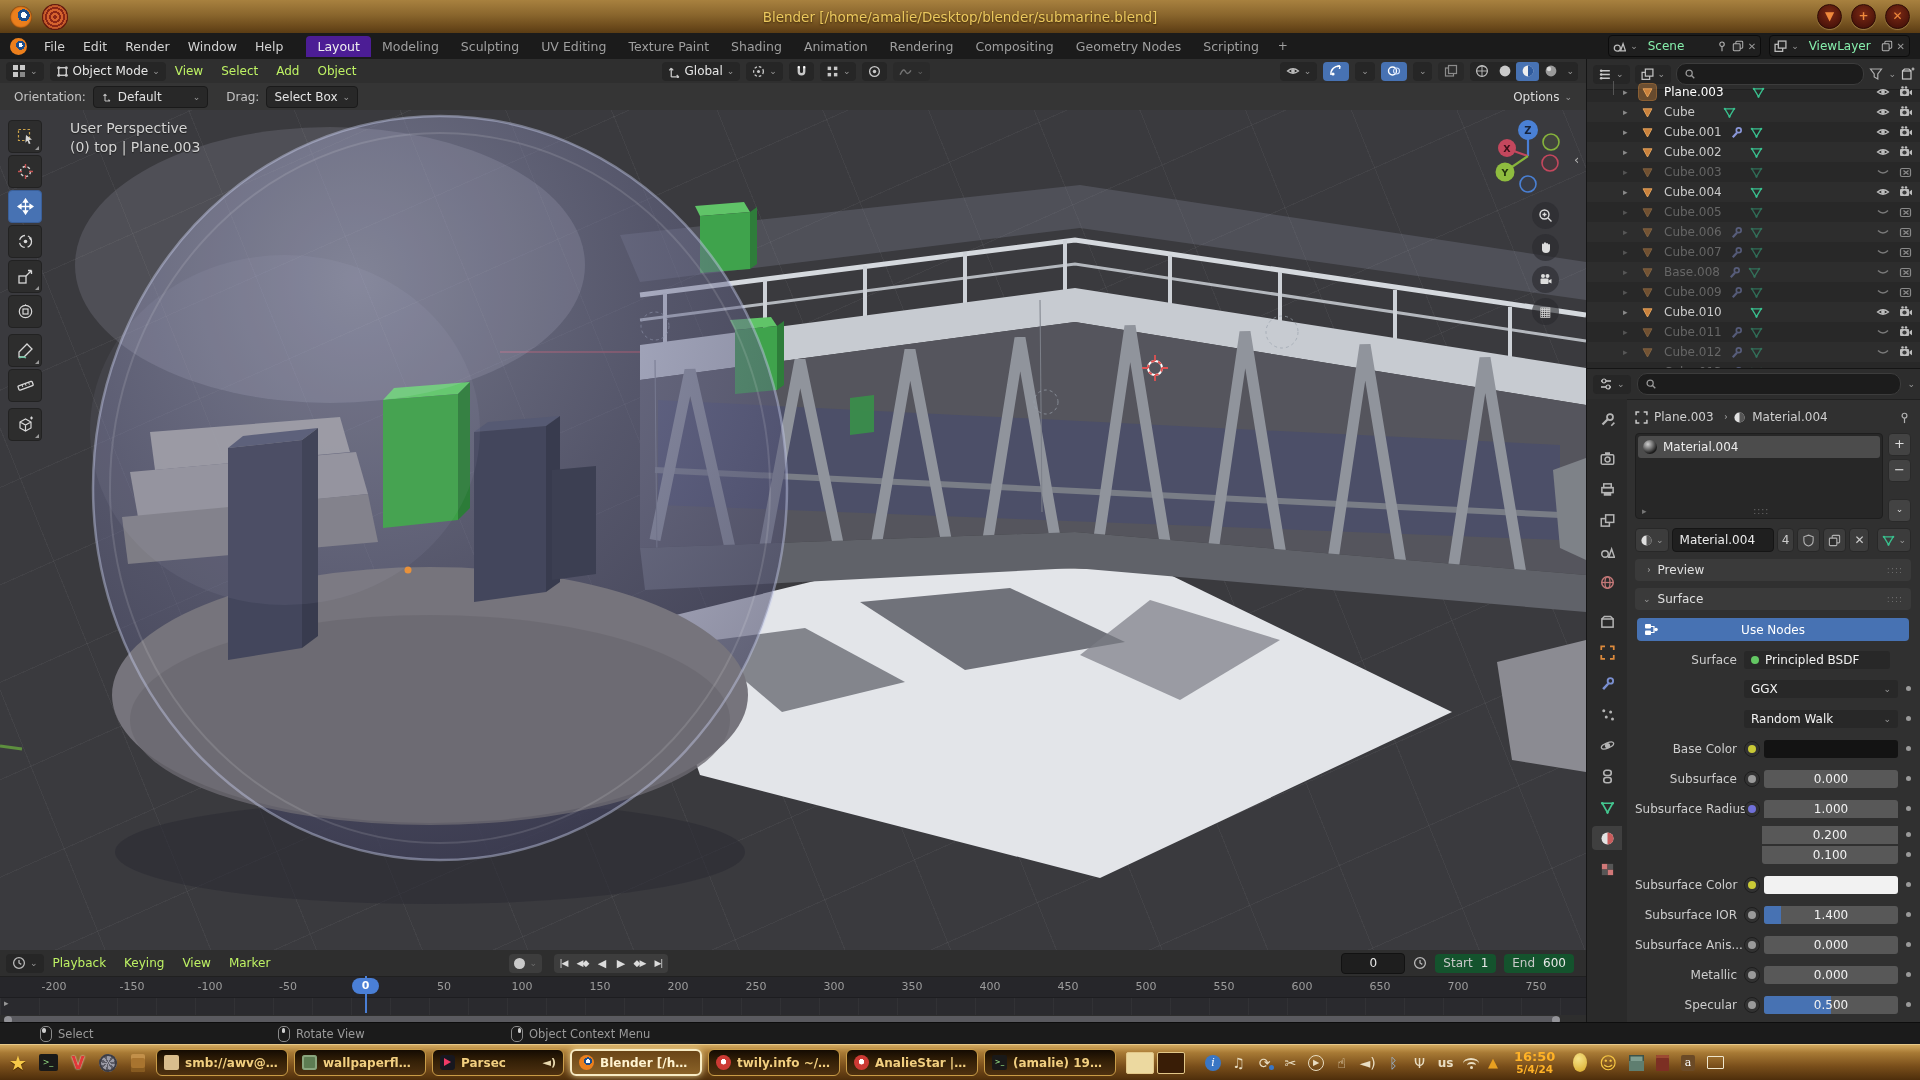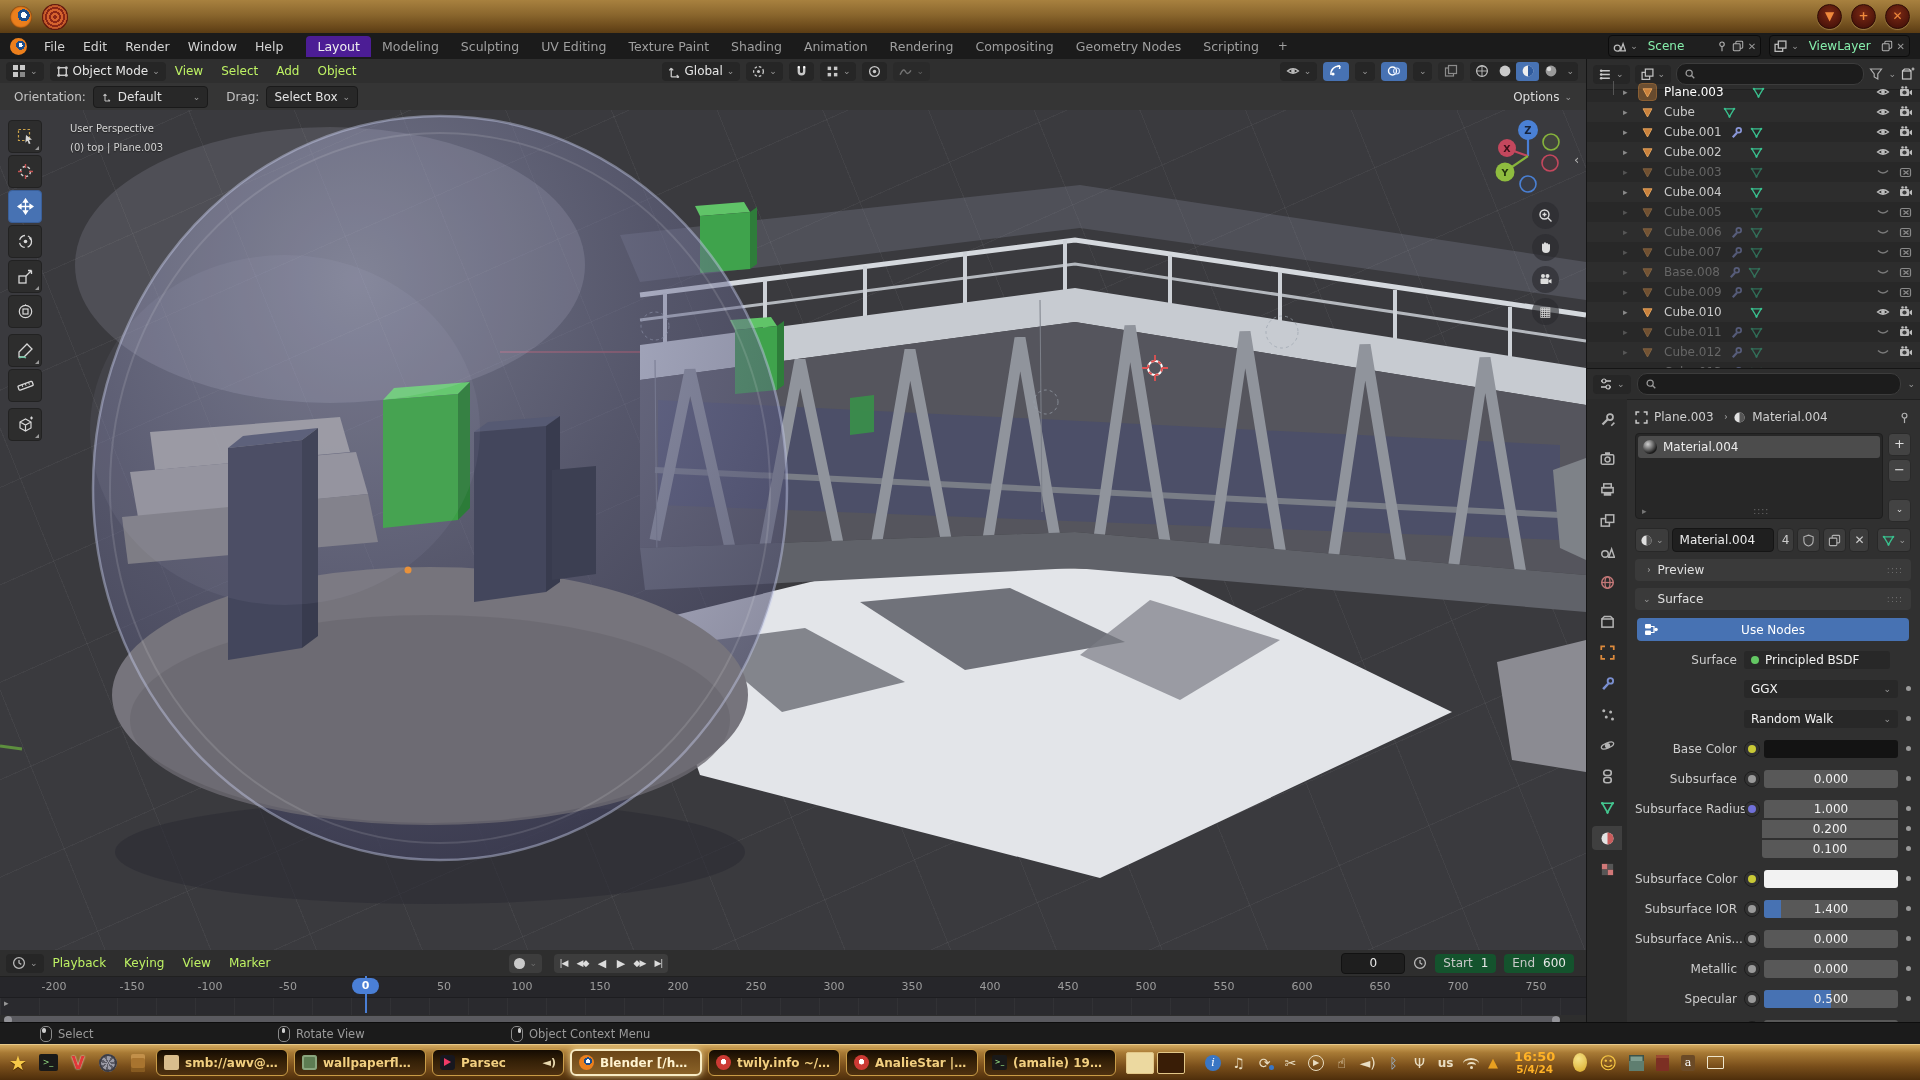--- a/index.html
+++ b/index.html
@@ -46,21 +46,21 @@
   #tool-settings{position:absolute;left:0;top:83px;width:1586px;height:27px;background:#353535;border-bottom:1px solid #1d1d1d;display:flex;align-items:center}
   .ts-label{color:#c3c3c3;margin-left:14px}
   .ts-field{display:flex;align-items:center;gap:5px;background:#282828;border:1px solid #1a1a1a;border-radius:4px;height:20px;padding:0 7px;margin-left:7px;color:#e2e2e2}
 
   
   #viewport{position:absolute;left:0;top:110px;width:1586px;height:840px;overflow:hidden;
     background:
      repeating-linear-gradient(68deg,transparent 0 97px,rgba(255,255,255,.045) 97px 98px),
      repeating-linear-gradient(-24deg,transparent 0 88px,rgba(255,255,255,.045) 88px 89px),
      #3a3a3e;}
-  #vp-text{position:absolute;left:70px;top:9px;color:#d4d4d4;font-size:10px;line-height:19px;text-shadow:0 1px 1px #222}
+  #vp-text{position:absolute;left:70px;top:9px;color:#d4d4d4;font-size:14px;line-height:19px;text-shadow:0 1px 1px #222}
   
   #vp-tools{position:absolute;left:8px;top:10px;display:flex;flex-direction:column;gap:2px}
   .tool{width:32px;height:31px;background:#2d2d2d;border:1px solid #222;border-radius:4px;display:flex;align-items:center;justify-content:center;position:relative}
   .tool.on{background:#4772b3;border-color:#3a5f99}
   .tool.fly::after{content:"";position:absolute;right:2px;bottom:2px;border-left:4px solid transparent;border-bottom:4px solid #9a9a9a}
   .tool svg{width:17px;height:17px}
   
   #gizmo{position:absolute;left:1488px;top:6px;width:80px;height:84px}
   #navbtns{position:absolute;left:1532px;top:92px;display:flex;flex-direction:column;gap:5px}
   .navb{width:27px;height:27px;border-radius:50%;background:rgba(42,42,46,.62);display:flex;align-items:center;justify-content:center;color:#d8d8d8;font-size:13px}
@@ -265,20 +265,21 @@
         <path d="M7 1.5 A5.5 5.5 0 0 1 7 12.5 Z" fill="#555"></path>
       </symbol>
   </defs>
 </svg>
 
 <div id="screen">
 
   <div id="titlebar">
     <span class="tb-ico blender"></span>
     <span class="tb-ico spiral"></span>
+    <div class="tb-title">Blender [/home/amalie/Desktop/blender/submarine.blend]</div>
     <div class="tb-btns">
       <span class="wbtn">▼</span>
       <span class="wbtn">+</span>
       <span class="wbtn">✕</span>
     </div>
   </div>
 
   <div id="topbar">
     <span class="blogo"></span>
     <div style="display:flex">
@@ -1546,21 +1547,21 @@
       </div>
 
       <div class="prow">
         <span class="plabel">Subsurface Radius</span>
         <span class="socket" style="--c:#7070d8"></span>
         <span class="pfield" style="border-radius:3px 3px 0 0">
             <span class="tx">1.000</span>
           </span>
         <span class="kdot"></span>
       </div>
-      <div class="prow" style="margin-top:1px">
+      <div class="prow" style="margin-top:7px">
         <span class="plabel"></span>
           <span style="width:18px;flex:0 0 auto"></span>
         <span class="pfield" style="border-radius:0">
             <span class="tx">0.200</span>
           </span>
         <span class="kdot"></span>
       </div>
       <div class="prow" style="margin-top:1px">
         <span class="plabel"></span>
           <span style="width:18px;flex:0 0 auto"></span>

